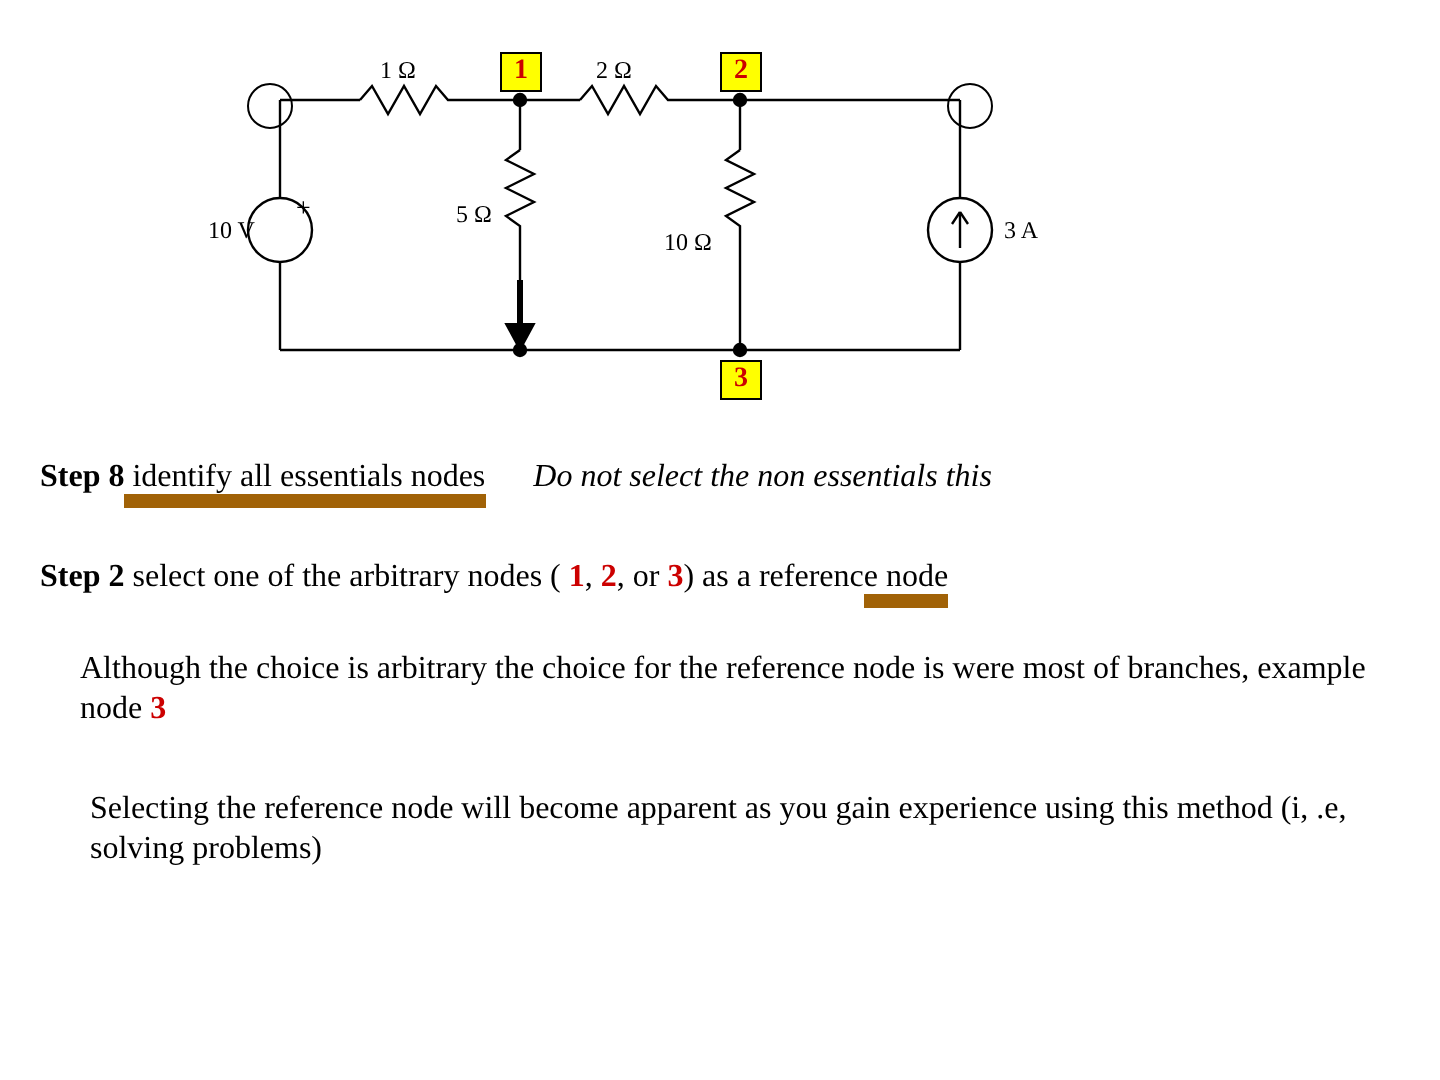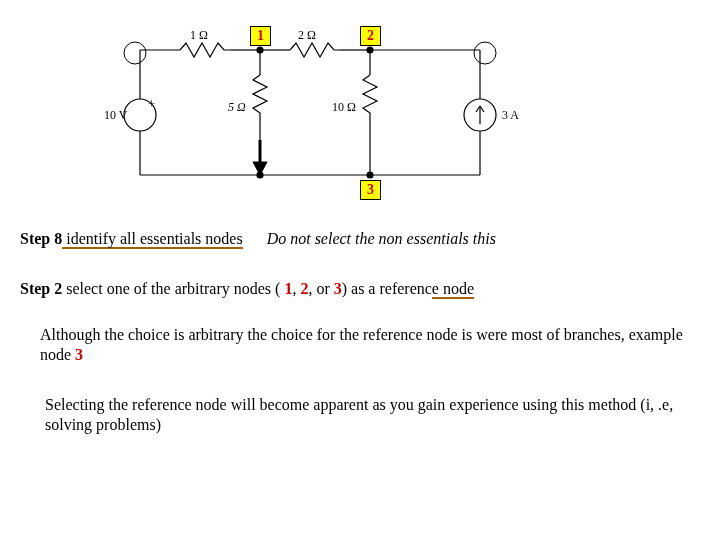--- a/index.html
+++ b/index.html
@@ -40,21 +40,21 @@
   .textblock {
     position: absolute;
     left: 20px;
     width: 680px;
   }
   .step1 { top: 230px; }
   .step2 { top: 280px; }
   .para1 { top: 325px; left: 40px; width: 660px; line-height: 1.25; }
   .para2 { top: 395px; left: 45px; width: 650px; line-height: 1.25; }
   .red { color: #cc0000; font-weight: bold; }
-  .ub { border-bottom: 2px solid #a16207; }
+  .ub { border-bottom: 7px solid #a16207; }
   .italic { font-style: italic; }
   .ohm { font-family: "Times New Roman", serif; }
 </style>
 </head>
 <body>
 
 <div class="circuit">
   <svg width="460" height="180" viewBox="0 0 460 180">
     <g stroke="#000" stroke-width="1.2" fill="none">
 
@@ -114,22 +114,22 @@
       <path d="M173 142 L180 155 L187 142 Z"></path>
     </g>
   </svg>
 
   <div class="nodebox" style="left:170px; top:6px;"><span>1</span></div>
   <div class="nodebox" style="left:280px; top:6px;"><span>2</span></div>
   <div class="nodebox" style="left:280px; top:160px;"><span>3</span></div>
 
   <div class="clabel ohm" style="left:110px; top:8px;">1 Ω</div>
   <div class="clabel ohm" style="left:218px; top:8px;">2 Ω</div>
-  <div class="clabel ohm" style="left:148px; top:80px;font-style:italic;">5 Ω</div>
-  <div class="clabel ohm" style="left:252px; top:80px;">10 Ω</div>
+  <div class="clabel ohm" style="left:148px; top:80px;">5 Ω</div>
+  <div class="clabel ohm" style="left:252px; top:94px;">10 Ω</div>
   <div class="clabel" style="left:24px;   top:88px;">10 V</div>
   <div class="clabel" style="left:68px;  top:76px; font-size:13px;">+</div>
   <div class="clabel" style="left:422px; top:88px;">3 A</div>
 </div>
 
 <div class="textblock step1">
   <b><span>Step 8</span></b><span class="ub">  identify all essentials</span><span class="ub"> nodes</span>
   &nbsp;&nbsp;&nbsp;&nbsp;
   <span class="italic">Do not select the non essentials this</span>
 </div>

